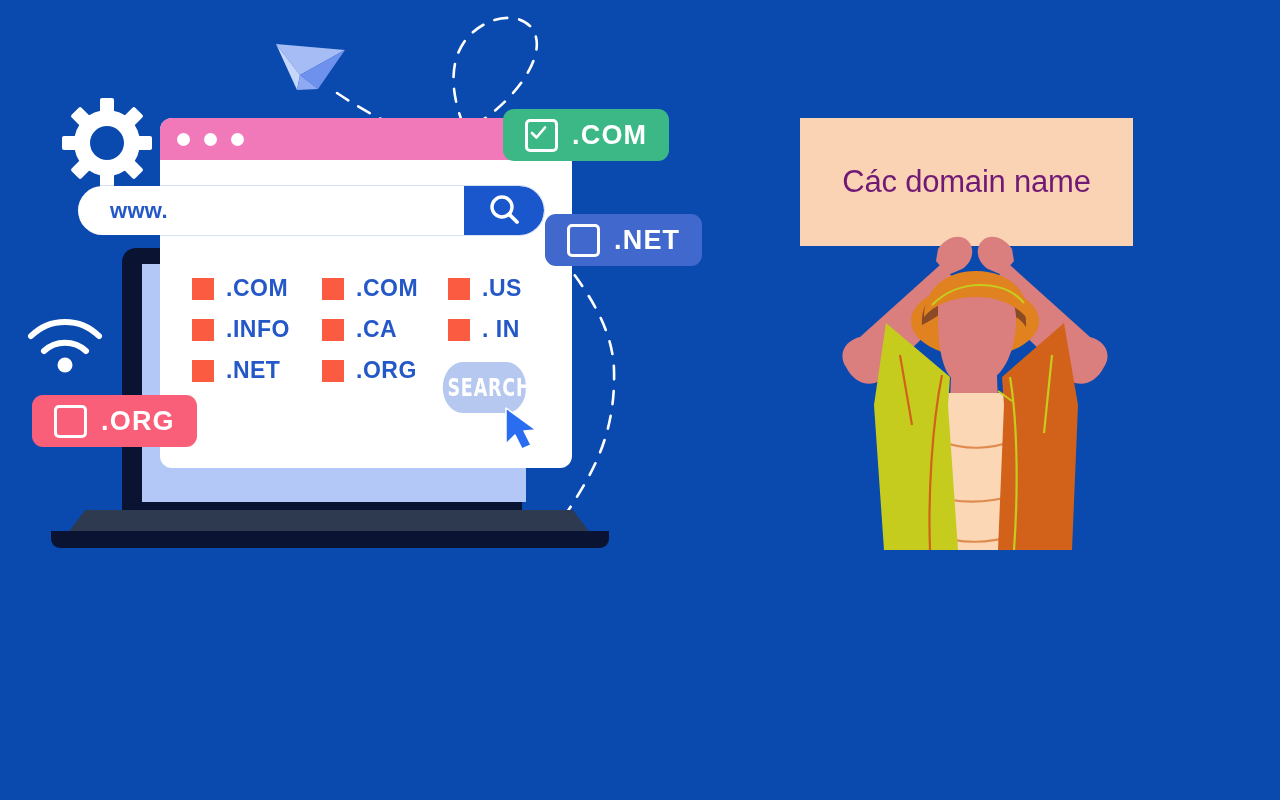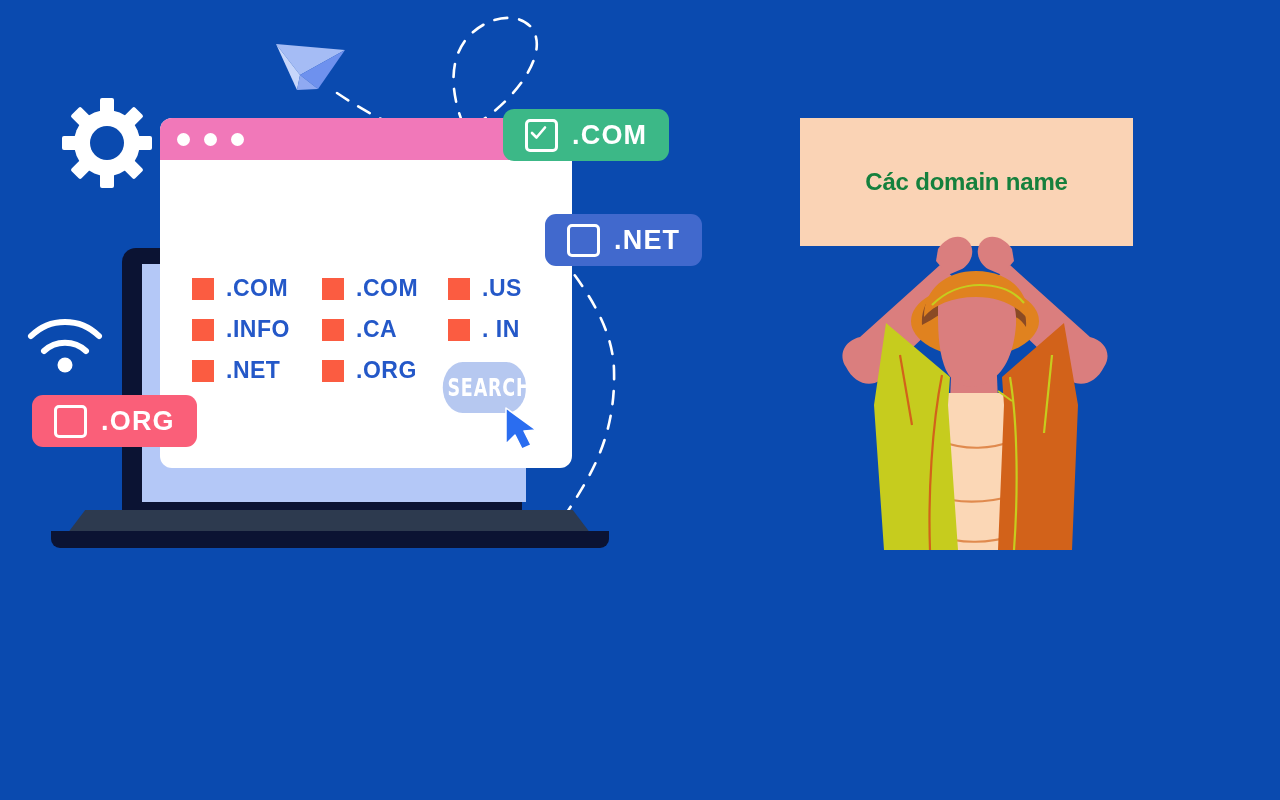--- a/index.html
+++ b/index.html
@@ -215,23 +215,23 @@
     left: 800px;
     top: 118px;
     width: 333px;
     height: 128px;
     background: #fad3b5;
     display: flex;
     align-items: center;
     justify-content: center;
   }
   .banner-text {
-    color: #15803d;
-    font-size: 24px;
-    font-weight: bold;
+    color: #701a75;
+    font-size: 31px;
+    font-weight: normal;
     line-height: 1.22;
     text-align: center;
     letter-spacing: -0.2px;
     padding: 0 10px;
   }
 
   
   .person {
     position: absolute;
     left: 820px;
@@ -280,20 +280,29 @@
   <div class="laptop-base-bottom"></div>
 
   <div class="browser-card">
     <div class="browser-titlebar">
       <span class="dot d1"></span>
       <span class="dot d2"></span>
       <span class="dot d3"></span>
     </div>
   </div>
 
+  <div class="searchbar">
+    <span class="searchbar-text" title="www.">www.</span>
+    <button class="search-submit">
+      <svg width="40" height="49" viewBox="0 0 40 49">
+        <circle cx="18" cy="21" r="10" fill="none" stroke="#ffffff" stroke-width="3.4"></circle>
+        <line x1="25" y1="28" x2="33" y2="36" stroke="#ffffff" stroke-width="3.8" stroke-linecap="round"></line>
+      </svg>
+    </button>
+  </div>
 
   <div class="domain-grid">
     <div class="domain-item">
       <span class="domain-swatch"></span>
       <span class="domain-label">.COM</span>
     </div>
     <div class="domain-item">
       <span class="domain-swatch"></span>
       <span class="domain-label">.COM</span>
     </div>

